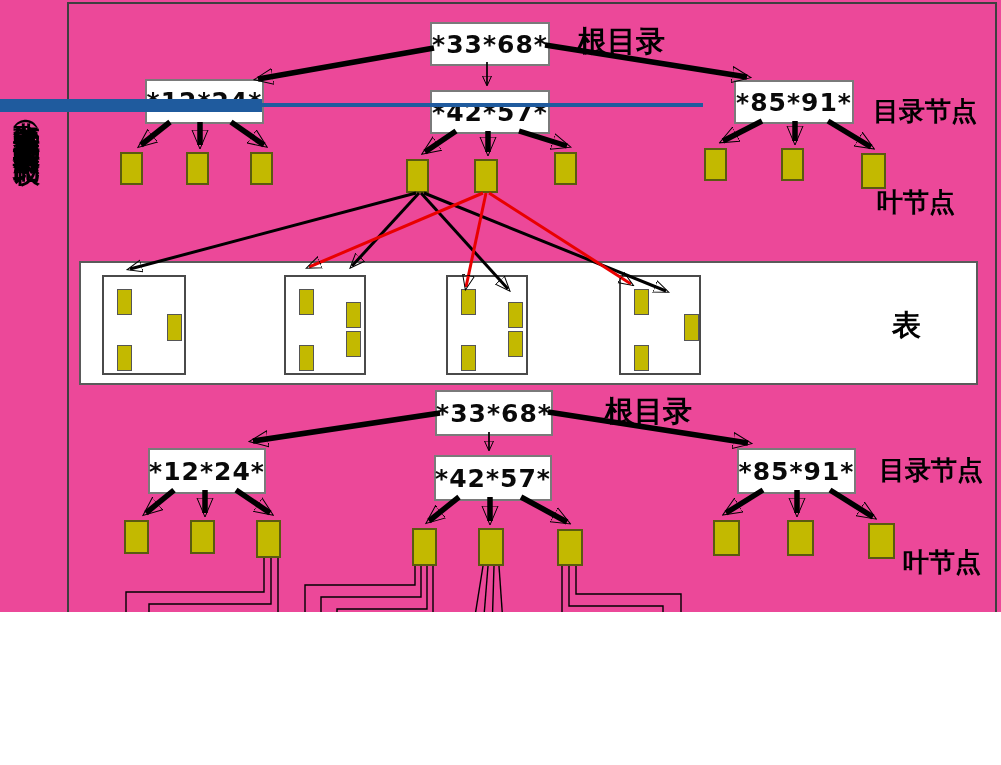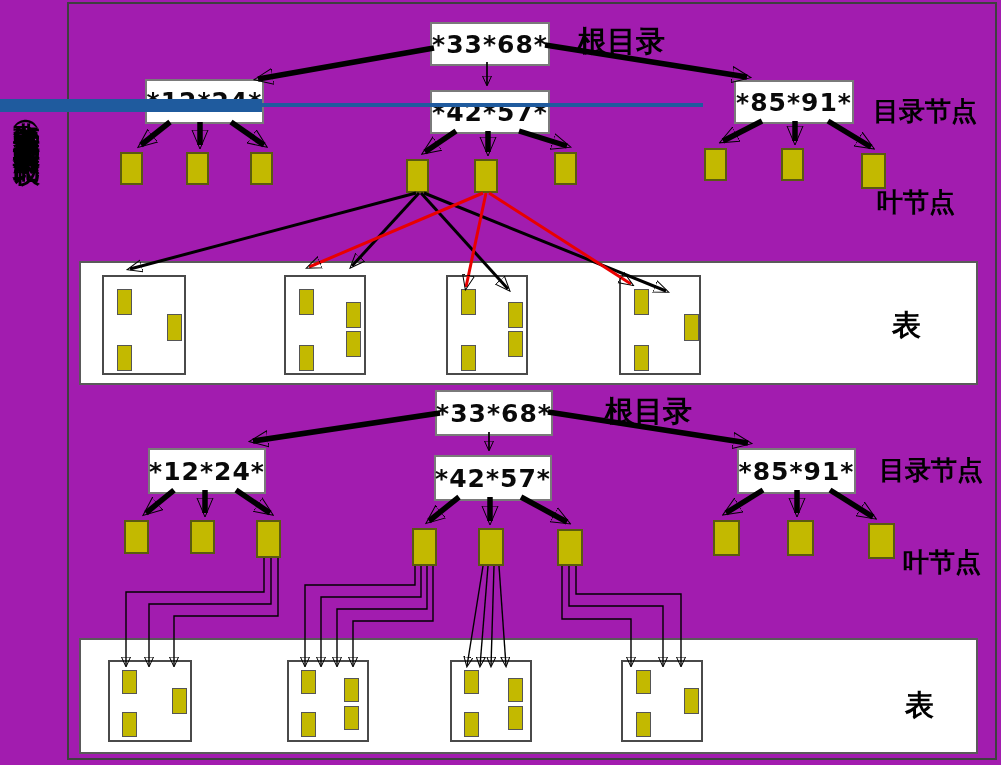--- a/index.html
+++ b/index.html
@@ -1,16 +1,16 @@
 <!DOCTYPE html>
 <html style="--leaf-fill: #c3b900; --leaf-border: #5a5a10; --arrow-red: #e90000; --arrow-black: #000000; --blue-bar: #1f5b9e;"><head>
 <meta charset="utf-8">
 <style>
   html,body{margin:0;padding:0;background:#fff;}
-  #stage{position:relative;width:1001px;height:765px;background:#a21caf;overflow:hidden;
+  #stage{position:relative;width:1001px;height:612px;background:#ec4899;overflow:hidden;
          font-family:"DejaVu Sans",sans-serif;}
   .slide-border{position:absolute;left:67px;top:2px;width:926px;height:754px;
                 border:2px solid #3f3f3f;background:none;z-index:1;}
   .vtext{position:absolute;left:10px;top:101px;height:580px;writing-mode:vertical-rl;
          text-orientation:mixed;font-weight:bold;font-size:27px;letter-spacing:2px;
          color:#000;z-index:7;line-height:1.2;}
   .node{position:absolute;background:#fff;border:2px solid #7a7a7a;display:flex;
         align-items:center;justify-content:center;font-weight:bold;font-size:25px;
         color:#0a0a0a;z-index:3;letter-spacing:1px;}
   .leaf{position:absolute;background:var(--leaf-fill,#c3b900);

